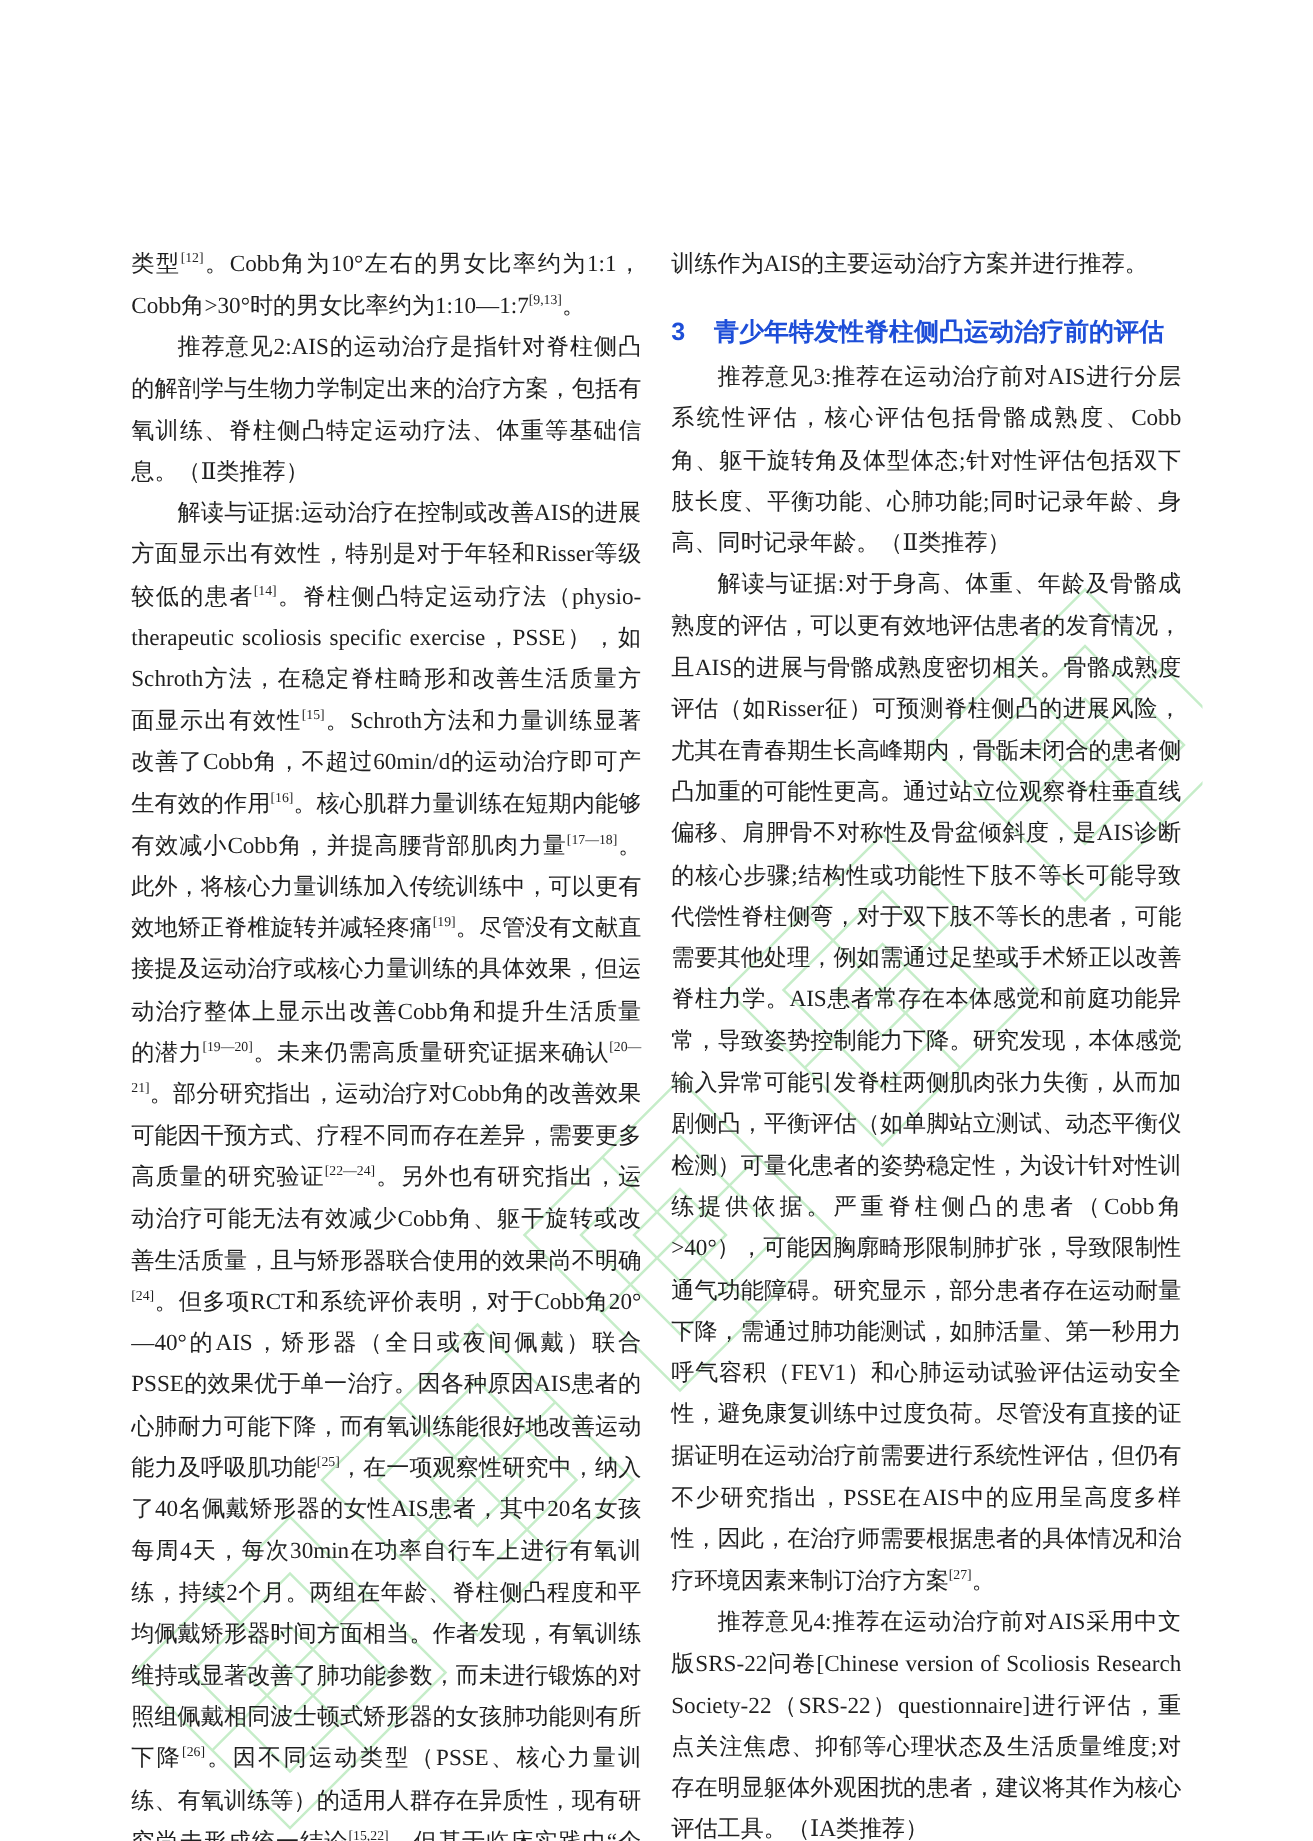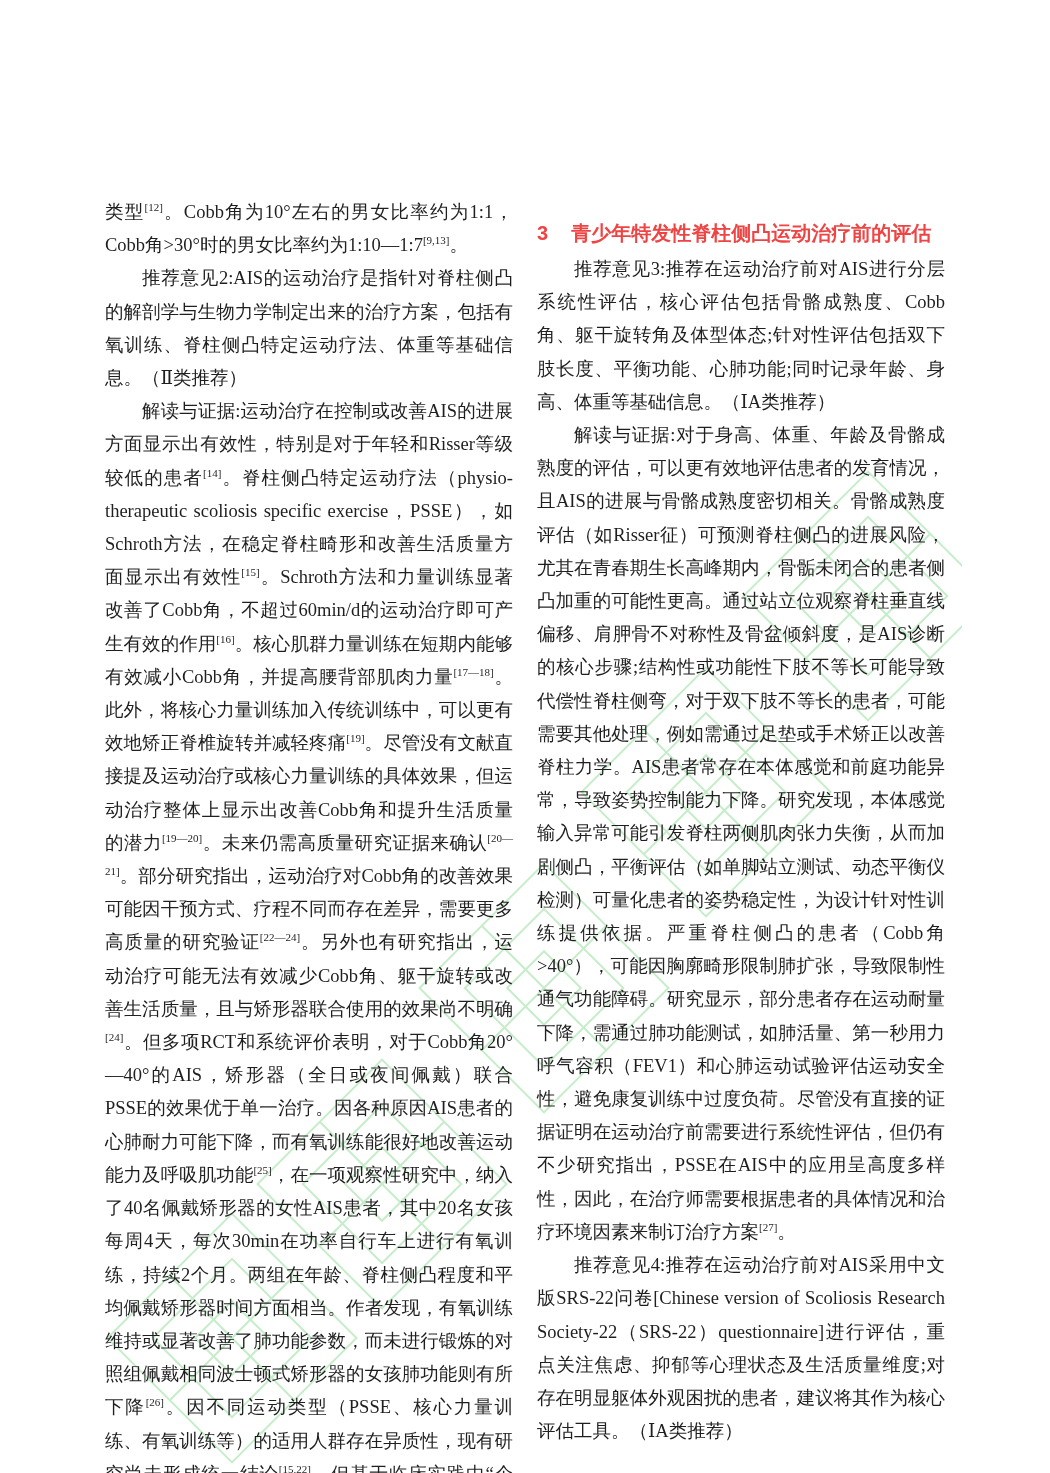--- a/index.html
+++ b/index.html
@@ -92,19 +92,20 @@
         </g>
       </g>
   </svg>
 
   <div class="col col-left">
       <p class="para">类型<sup class="cite">[12]</sup>。Cobb角为10°左右的男女比率约为1:1，Cobb角&gt;30°时的男女比率约为1:10—1:7<sup class="cite">[9,13]</sup>。</p>
       <p class="para indent">推荐意见2:AIS的运动治疗是指针对脊柱侧凸的解剖学与生物力学制定出来的治疗方案，包括有氧训练、脊柱侧凸特定运动疗法、体重等基础信息。（Ⅱ类推荐）</p>
       <p class="para indent">解读与证据:运动治疗在控制或改善AIS的进展方面显示出有效性，特别是对于年轻和Risser等级较低的患者<sup class="cite">[14]</sup>。脊柱侧凸特定运动疗法（physio-therapeutic scoliosis specific exercise，PSSE），如Schroth方法，在稳定脊柱畸形和改善生活质量方面显示出有效性<sup class="cite">[15]</sup>。Schroth方法和力量训练显著改善了Cobb角，不超过60min/d的运动治疗即可产生有效的作用<sup class="cite">[16]</sup>。核心肌群力量训练在短期内能够有效减小Cobb角，并提高腰背部肌肉力量<sup class="cite">[17—18]</sup>。此外，将核心力量训练加入传统训练中，可以更有效地矫正脊椎旋转并减轻疼痛<sup class="cite">[19]</sup>。尽管没有文献直接提及运动治疗或核心力量训练的具体效果，但运动治疗整体上显示出改善Cobb角和提升生活质量的潜力<sup class="cite">[19—20]</sup>。未来仍需高质量研究证据来确认<sup class="cite">[20—21]</sup>。部分研究指出，运动治疗对Cobb角的改善效果可能因干预方式、疗程不同而存在差异，需要更多高质量的研究验证<sup class="cite">[22—24]</sup>。另外也有研究指出，运动治疗可能无法有效减少Cobb角、躯干旋转或改善生活质量，且与矫形器联合使用的效果尚不明确<sup class="cite">[24]</sup>。但多项RCT和系统评价表明，对于Cobb角20°—40°的AIS，矫形器（全日或夜间佩戴）联合PSSE的效果优于单一治疗。因各种原因AIS患者的心肺耐力可能下降，而有氧训练能很好地改善运动能力及呼吸肌功能<sup class="cite">[25]</sup>，在一项观察性研究中，纳入了40名佩戴矫形器的女性AIS患者，其中20名女孩每周4天，每次30min在功率自行车上进行有氧训练，持续2个月。两组在年龄、脊柱侧凸程度和平均佩戴矫形器时间方面相当。作者发现，有氧训练维持或显著改善了肺功能参数，而未进行锻炼的对照组佩戴相同波士顿式矫形器的女孩肺功能则有所下降<sup class="cite">[26]</sup>。因不同运动类型（PSSE、核心力量训练、有氧训练等）的适用人群存在异质性，现有研究尚未形成统一结论<sup class="cite">[15,22]</sup>，但基于临床实践中“个体化方案需覆盖多维度运动”的需求，专家组同意将PSSE、核心力量训练及有氧</p>
     </div>
   <div class="col col-right">
-      <h2 class="sec-heading" style="color: #ef4444;"><span class="sec-num">3</span>青少年特发性脊柱侧凸运动治疗前的评估</h2>
-      <p class="para indent">推荐意见3:推荐在运动治疗前对AIS进行分层系统性评估，核心评估包括骨骼成熟度、Cobb角、躯干旋转角及体型体态;针对性评估包括双下肢长度、平衡功能、心肺功能;同时记录年龄、身高、体重等基础信息。（ⅠA类推荐）</p>
+      <p class="para">训练作为AIS的主要运动治疗方案并进行推荐。</p>
+      <h2 class="sec-heading" style="color: #1d4ed8;"><span class="sec-num">3</span>青少年特发性脊柱侧凸运动治疗前的评估</h2>
+      <p class="para indent">推荐意见3:推荐在运动治疗前对AIS进行分层系统性评估，核心评估包括骨骼成熟度、Cobb角、躯干旋转角及体型体态;针对性评估包括双下肢长度、平衡功能、心肺功能;同时记录年龄、身高、同时记录年龄。（Ⅱ类推荐）</p>
       <p class="para indent">解读与证据:对于身高、体重、年龄及骨骼成熟度的评估，可以更有效地评估患者的发育情况，且AIS的进展与骨骼成熟度密切相关。骨骼成熟度评估（如Risser征）可预测脊柱侧凸的进展风险，尤其在青春期生长高峰期内，骨骺未闭合的患者侧凸加重的可能性更高。通过站立位观察脊柱垂直线偏移、肩胛骨不对称性及骨盆倾斜度，是AIS诊断的核心步骤;结构性或功能性下肢不等长可能导致代偿性脊柱侧弯，对于双下肢不等长的患者，可能需要其他处理，例如需通过足垫或手术矫正以改善脊柱力学。AIS患者常存在本体感觉和前庭功能异常，导致姿势控制能力下降。研究发现，本体感觉输入异常可能引发脊柱两侧肌肉张力失衡，从而加剧侧凸，平衡评估（如单脚站立测试、动态平衡仪检测）可量化患者的姿势稳定性，为设计针对性训练提供依据。严重脊柱侧凸的患者（Cobb角&gt;40°），可能因胸廓畸形限制肺扩张，导致限制性通气功能障碍。研究显示，部分患者存在运动耐量下降，需通过肺功能测试，如肺活量、第一秒用力呼气容积（FEV1）和心肺运动试验评估运动安全性，避免康复训练中过度负荷。尽管没有直接的证据证明在运动治疗前需要进行系统性评估，但仍有不少研究指出，PSSE在AIS中的应用呈高度多样性，因此，在治疗师需要根据患者的具体情况和治疗环境因素来制订治疗方案<sup class="cite">[27]</sup>。</p>
       <p class="para indent">推荐意见4:推荐在运动治疗前对AIS采用中文版SRS-22问卷[Chinese version of Scoliosis Research Society-22（SRS-22）questionnaire]进行评估，重点关注焦虑、抑郁等心理状态及生活质量维度;对存在明显躯体外观困扰的患者，建议将其作为核心评估工具。（ⅠA类推荐）</p>
     </div>
 
 </div>
 
 </body></html>

